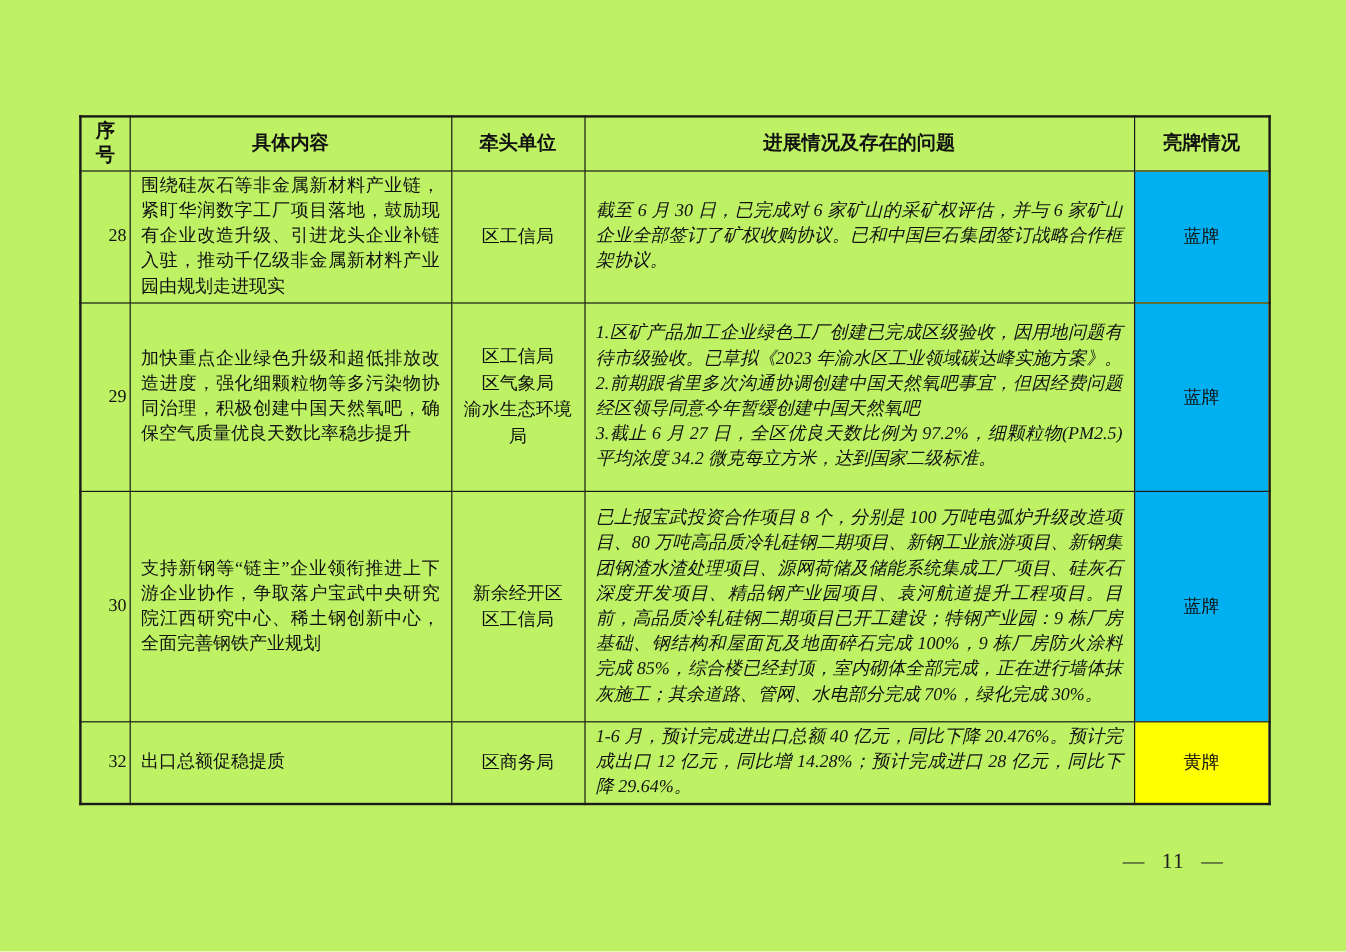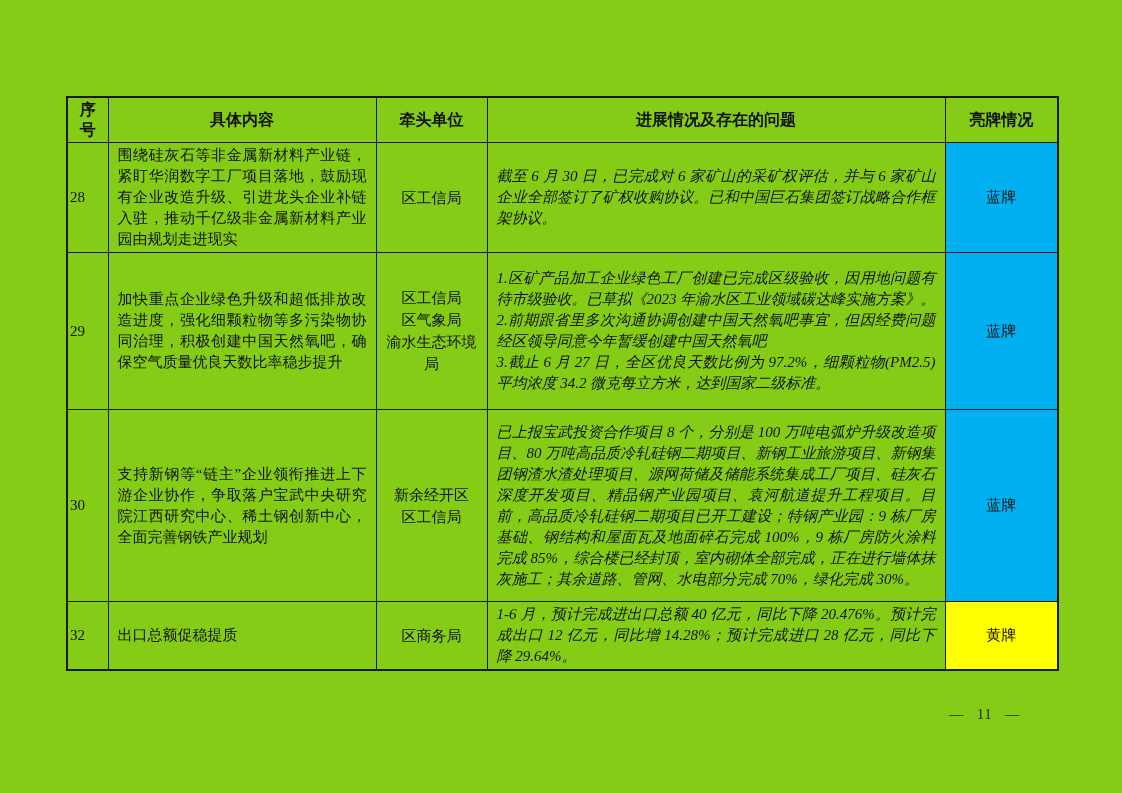--- a/index.html
+++ b/index.html
@@ -5,21 +5,21 @@
   html, body {
     margin: 0;
     padding: 0;
     background: #ffffff;
     font-family: "Liberation Serif", "DejaVu Serif", serif;
   }
   .page {
     position: relative;
     width: 1122px;
     height: 793px;
-    background: #84cc16;
+    background: #bef264;
     overflow: hidden;
   }
   table.doc-table {
     position: absolute;
     left: 66px;
     top: 96px;
     width: 991px;
     border-collapse: collapse;
     table-layout: fixed;
     color: #111111;
@@ -33,21 +33,21 @@
     overflow: hidden;
   }
   table.doc-table th {
     font-weight: bold;
     font-size: 16px;
     text-align: center;
     padding: 2px 4px;
     line-height: 20px;
   }
   td.cell-no {
-    text-align: left;
+    text-align: right;
     padding: 2px 2px;
     font-family: "Liberation Serif", "DejaVu Serif", serif;
   }
   td.cell-content {
     text-align: justify;
     padding: 2px 9px;
     line-height: 21px;
     white-space: pre-line;
     margin-left: 13px;
   }
@@ -71,21 +71,21 @@
   tr.r-header { height: 40px; }
   tr.r-28 { height: 106px; }
   tr.r-29 { height: 157px; }
   tr.r-30 { height: 192px; }
   tr.r-31 { height: 35px; }
   tr.r-32 { height: 62px; }
   .page-footer {
     position: absolute;
     top: 707px;
     right: 102px;
-    font-size: 14px;
+    font-size: 18px;
     color: #222222;
     letter-spacing: 1px;
     word-spacing: 8px;
     font-family: "Liberation Serif", "DejaVu Serif", serif;
   }
 </style>
 </head>
 <body>
 
 <div class="page">

